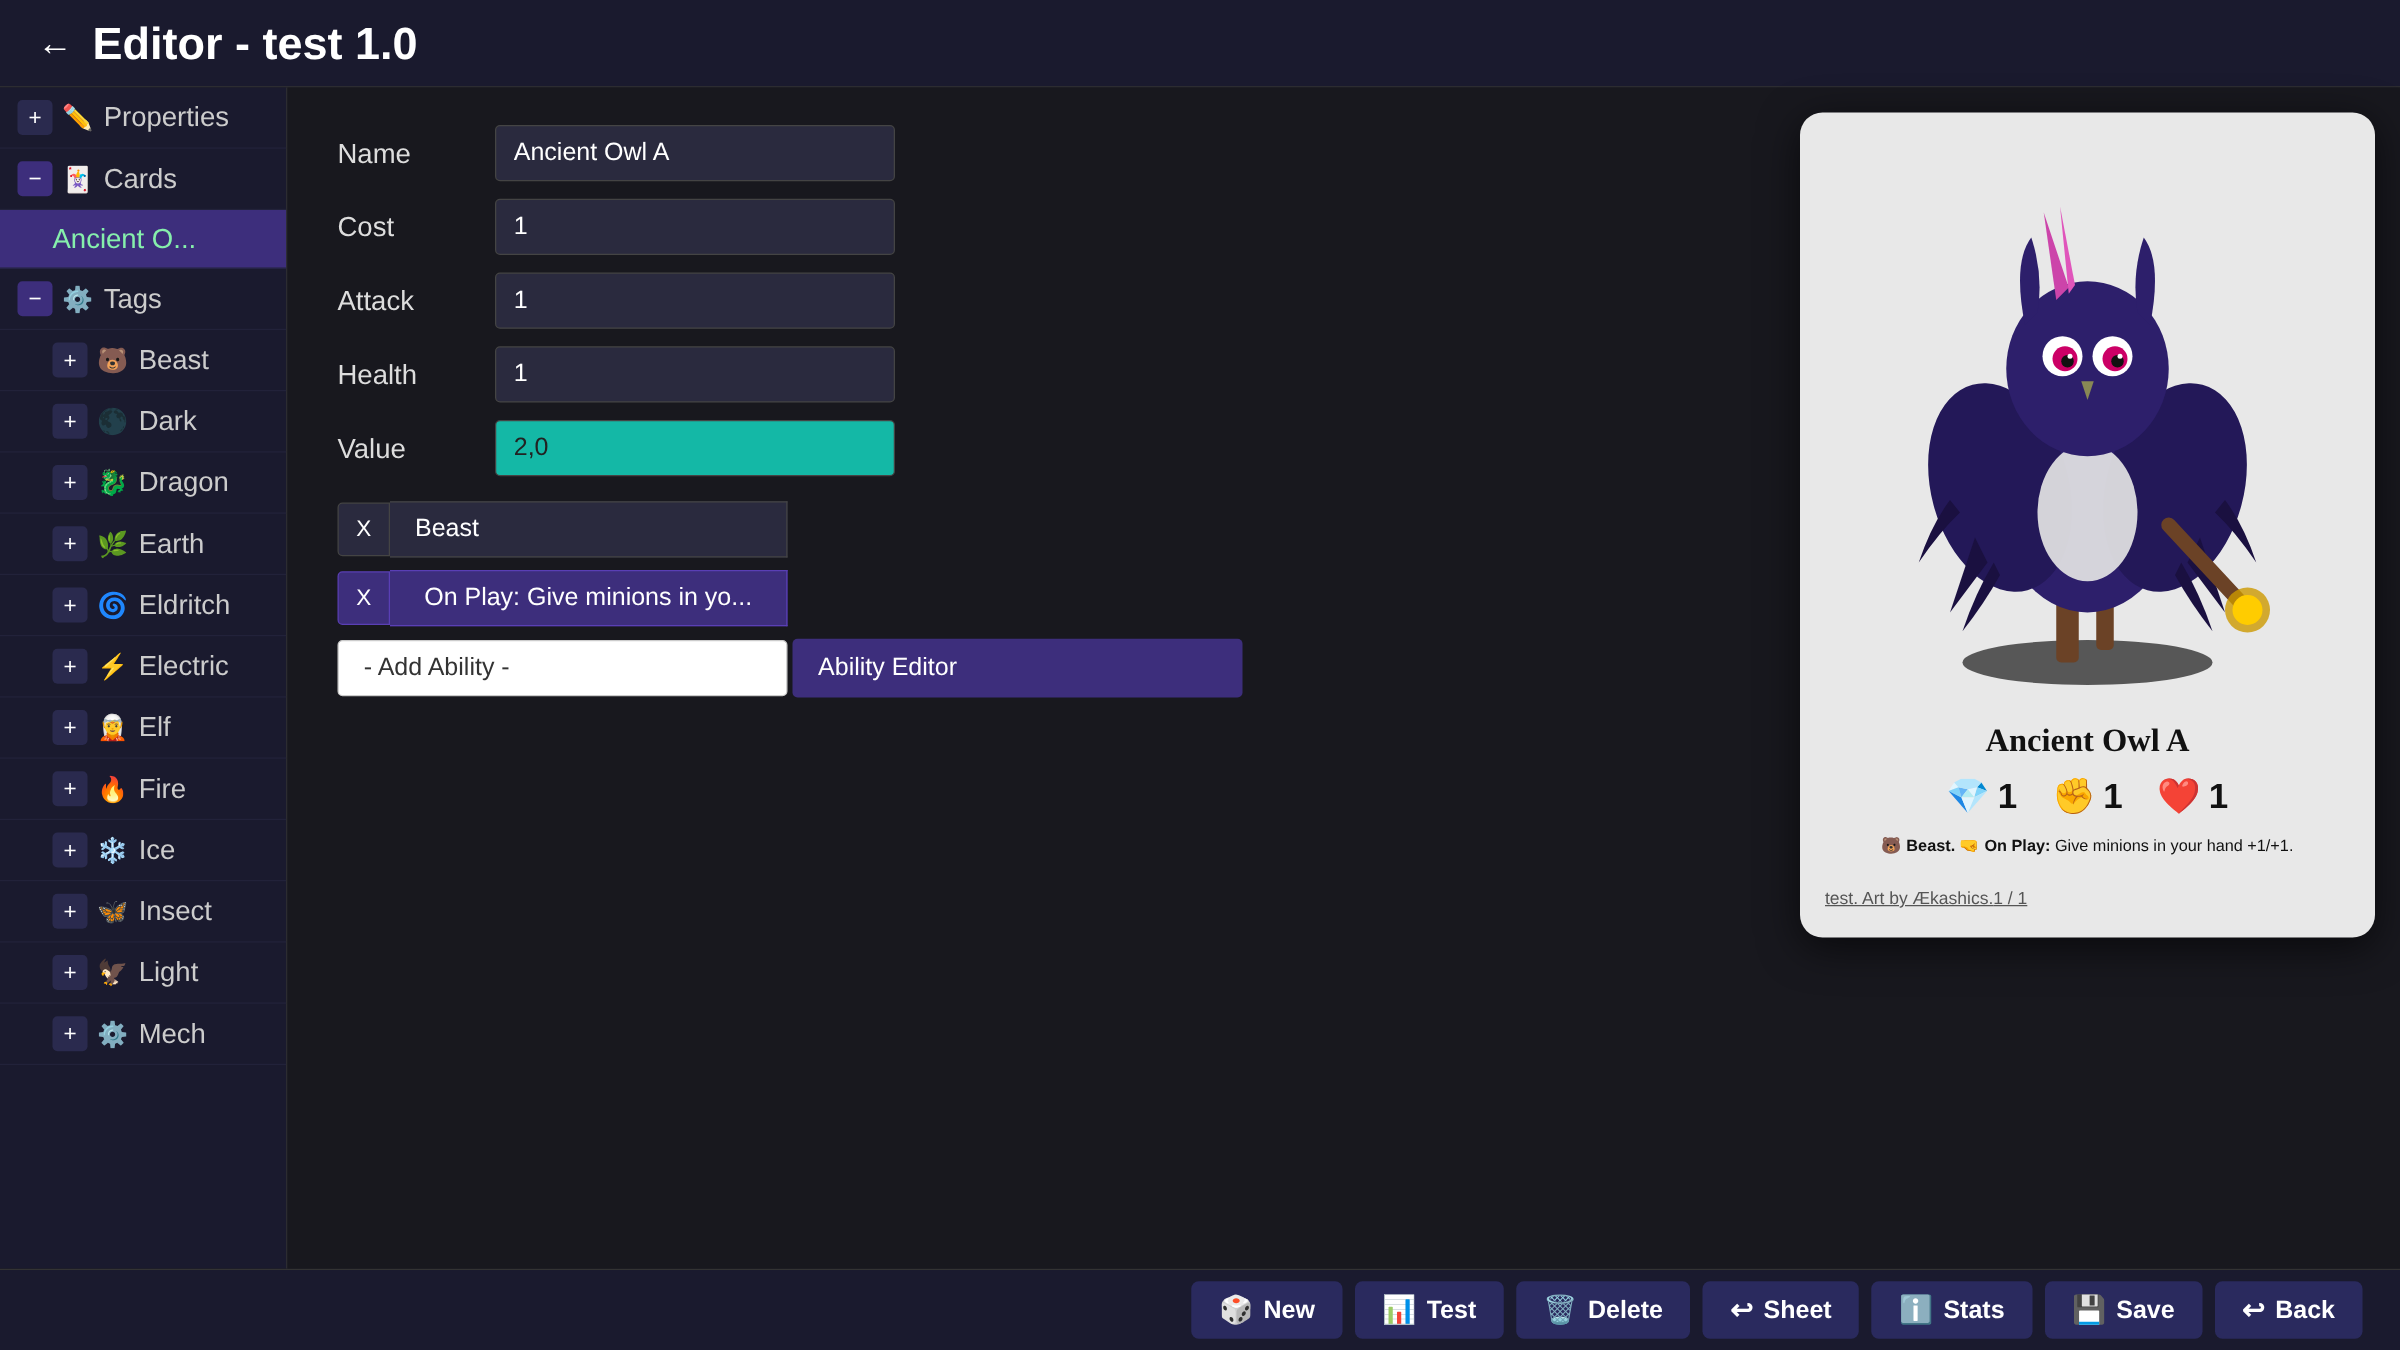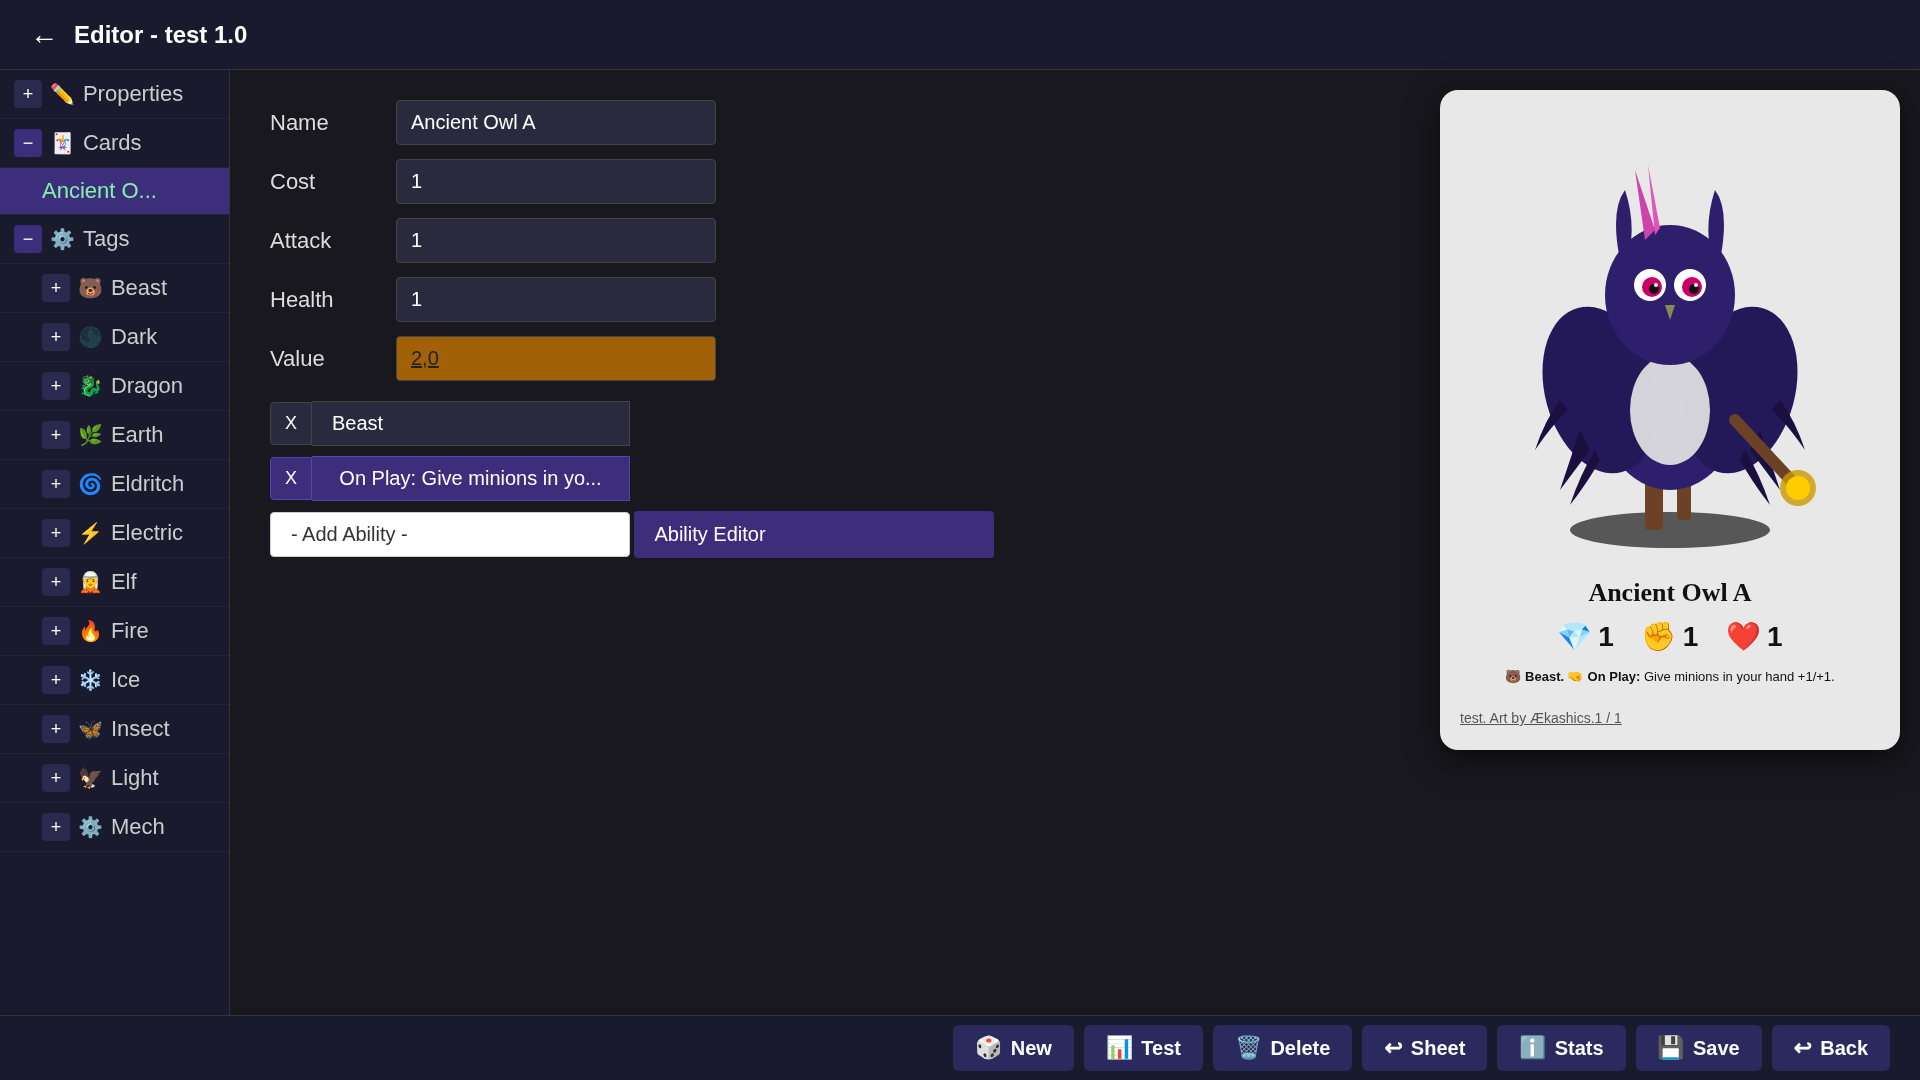--- a/index.html
+++ b/index.html
@@ -22,21 +22,21 @@
       gap: 16px;
       height: 70px;
       border-bottom: 1px solid #333;
     }
     .header-back-icon {
       font-size: 28px;
       cursor: pointer;
       color: #fff;
     }
     .header-title {
-      font-size: 24px;
+      font-size: 36px;
       font-weight: bold;
       color: #fff;
     }
 
     
     .main-layout {
       display: flex;
       height: calc(1080px - 70px - 65px);
     }
 
@@ -103,23 +103,22 @@
       max-width: 320px;
       background: #2a2a3e;
       border: 1px solid #444;
       color: #fff;
       font-size: 20px;
       padding: 10px 14px;
       border-radius: 4px;
       outline: none;
     }
     .form-input.value-input {
-      background: #a16207;
+      background: #14b8a6;
       color: #222;
-      text-decoration: underline;
     }
 
     
     .tag-row {
       display: flex;
       align-items: center;
       gap: 0;
       margin-bottom: 10px;
       max-width: 360px;
     }

